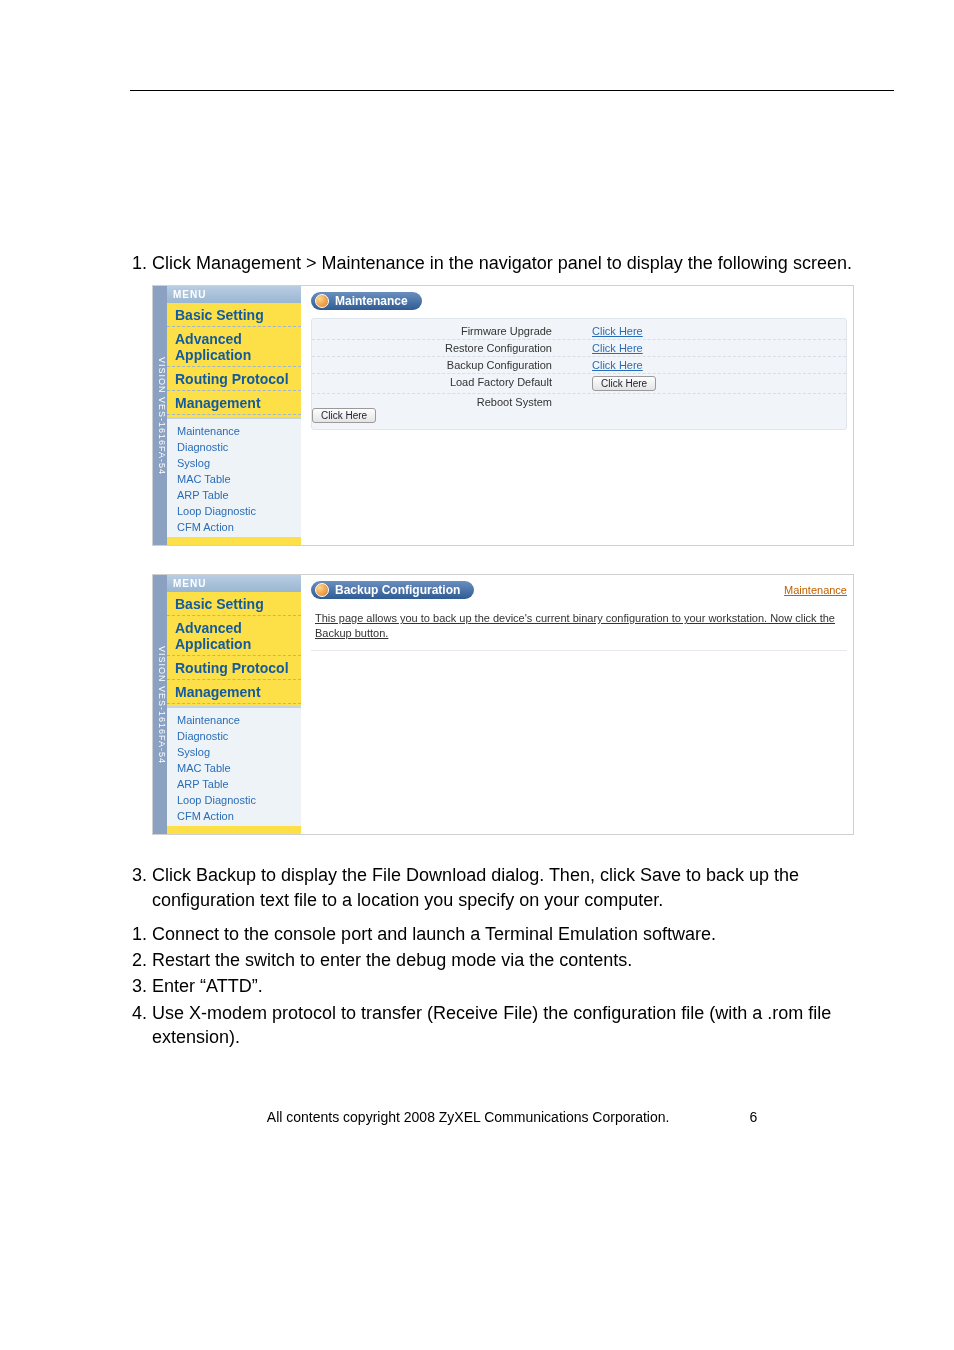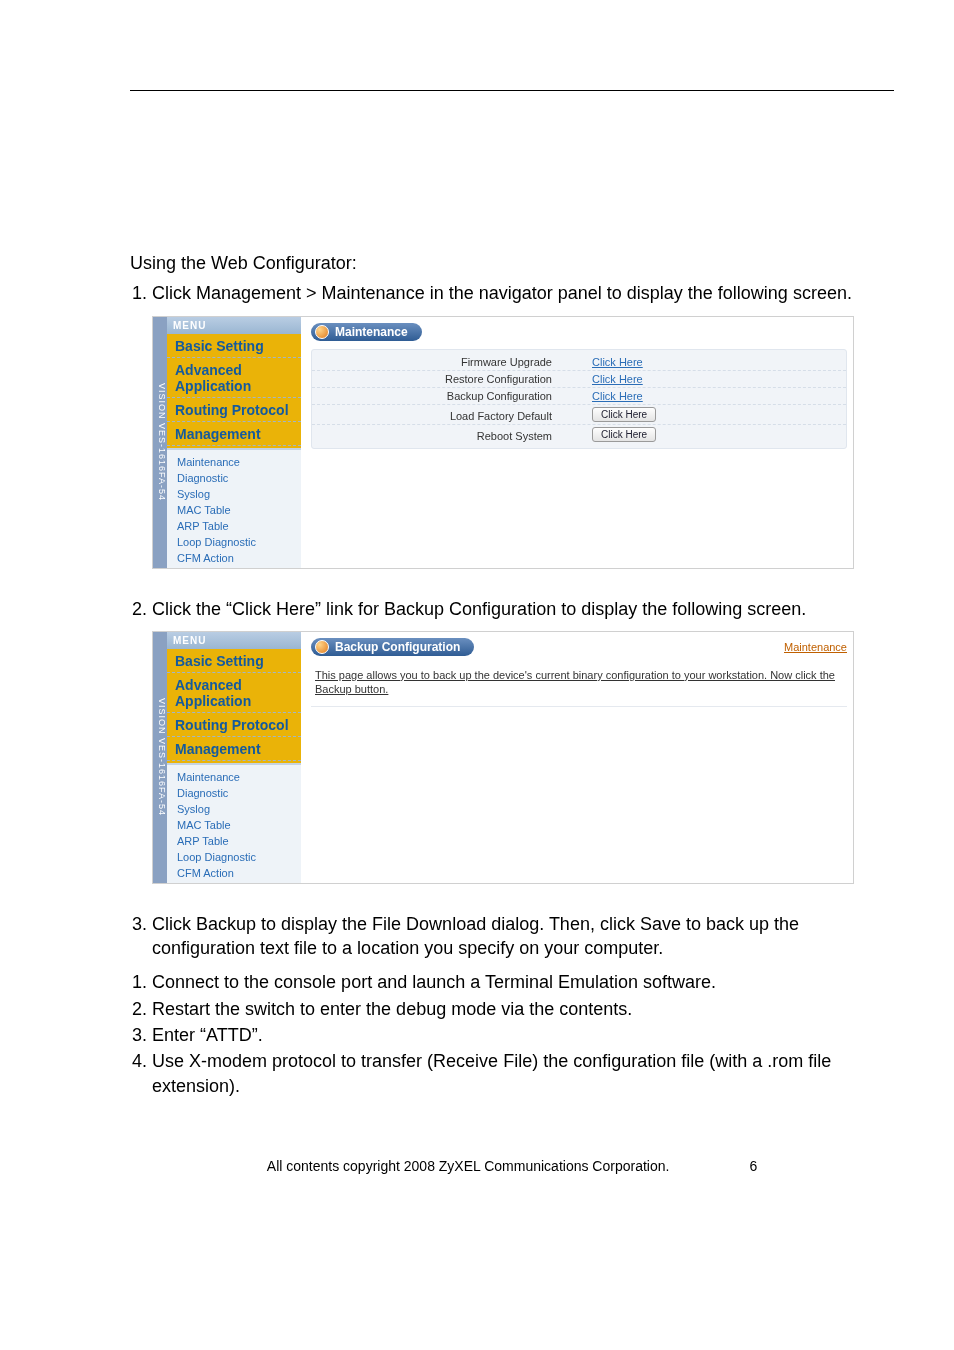--- a/index.html
+++ b/index.html
@@ -47,24 +47,24 @@
     background: #8aa1c2;
     color: #fff;
     font-size: 9px;
     writing-mode: vertical-rl;
     text-align: center;
     padding: 2px 0;
     letter-spacing: 1px;
   }
   .shot .sidebar {
     width: 134px;
-    background: #eab308;
+    background: #fde047;
     display: flex;
     flex-direction: column;
-    padding-bottom: 0;
+    padding-bottom: 8px;
   }
   .menu-hdr {
     background: linear-gradient(#b9cde3, #9ab6d2);
     color: #fff;
     font-weight: bold;
     font-size: 10px;
     padding: 3px 6px;
     letter-spacing: 1px;
   }
   .menu-main {
@@ -121,25 +121,25 @@
     font-size: 11px;
   }
   .maint-panel {
     background: #f1f4f8;
     border: 1px solid #e0e6ee;
     border-radius: 3px;
     padding: 4px 0;
   }
   .maint-row {
     display: flex;
-    align-items: flex-end;
+    align-items: flex-start;
     padding: 2px 0;
     border-bottom: 1px dashed #d6dee8;
   }
-  .maint-row:last-child { border-bottom: none; }
+  .maint-row:last-child { border-bottom: none; flex-direction: column; }
   .maint-label {
     width: 240px;
     text-align: right;
     color: #333;
     padding-right: 40px;
   }
   .maint-action {
     color: #2a6db7;
     text-decoration: underline;
     font-size: 11px;
@@ -174,21 +174,20 @@
     justify-content: center;
     gap: 80px;
   }
 </style>
 </head>
 <body>
 
 <div class="page">
   <div class="top-rule"></div>
 
-  <p class="body-text">Using the Web Configurator:</p>
 
   <ol class="step-list">
     <li>Click Management &gt; Maintenance in the navigator panel to display the following screen.</li>
   </ol>
 
   <div class="shot">
     <div class="vstrip">VISION VES-1616FA-54</div>
     <div class="sidebar">
       <div class="menu-hdr">MENU</div>
       <div class="menu-main">Basic Setting</div>
@@ -230,23 +229,20 @@
           <button class="mini-btn">Click Here</button>
         </div>
         <div class="maint-row">
           <div class="maint-label">Reboot System</div>
           <button class="mini-btn">Click Here</button>
         </div>
       </div>
     </div>
   </div>
 
-  <ol class="step-list" start="2">
-    <li>Click the “Click Here” link for Backup Configuration to display the following screen.</li>
-  </ol>
 
   <div class="shot">
     <div class="vstrip">VISION VES-1616FA-54</div>
     <div class="sidebar">
       <div class="menu-hdr">MENU</div>
       <div class="menu-main">Basic Setting</div>
       <div class="menu-main">Advanced Application</div>
       <div class="menu-main">Routing Protocol</div>
       <div class="menu-main">Management</div>
       <div class="submenu">

